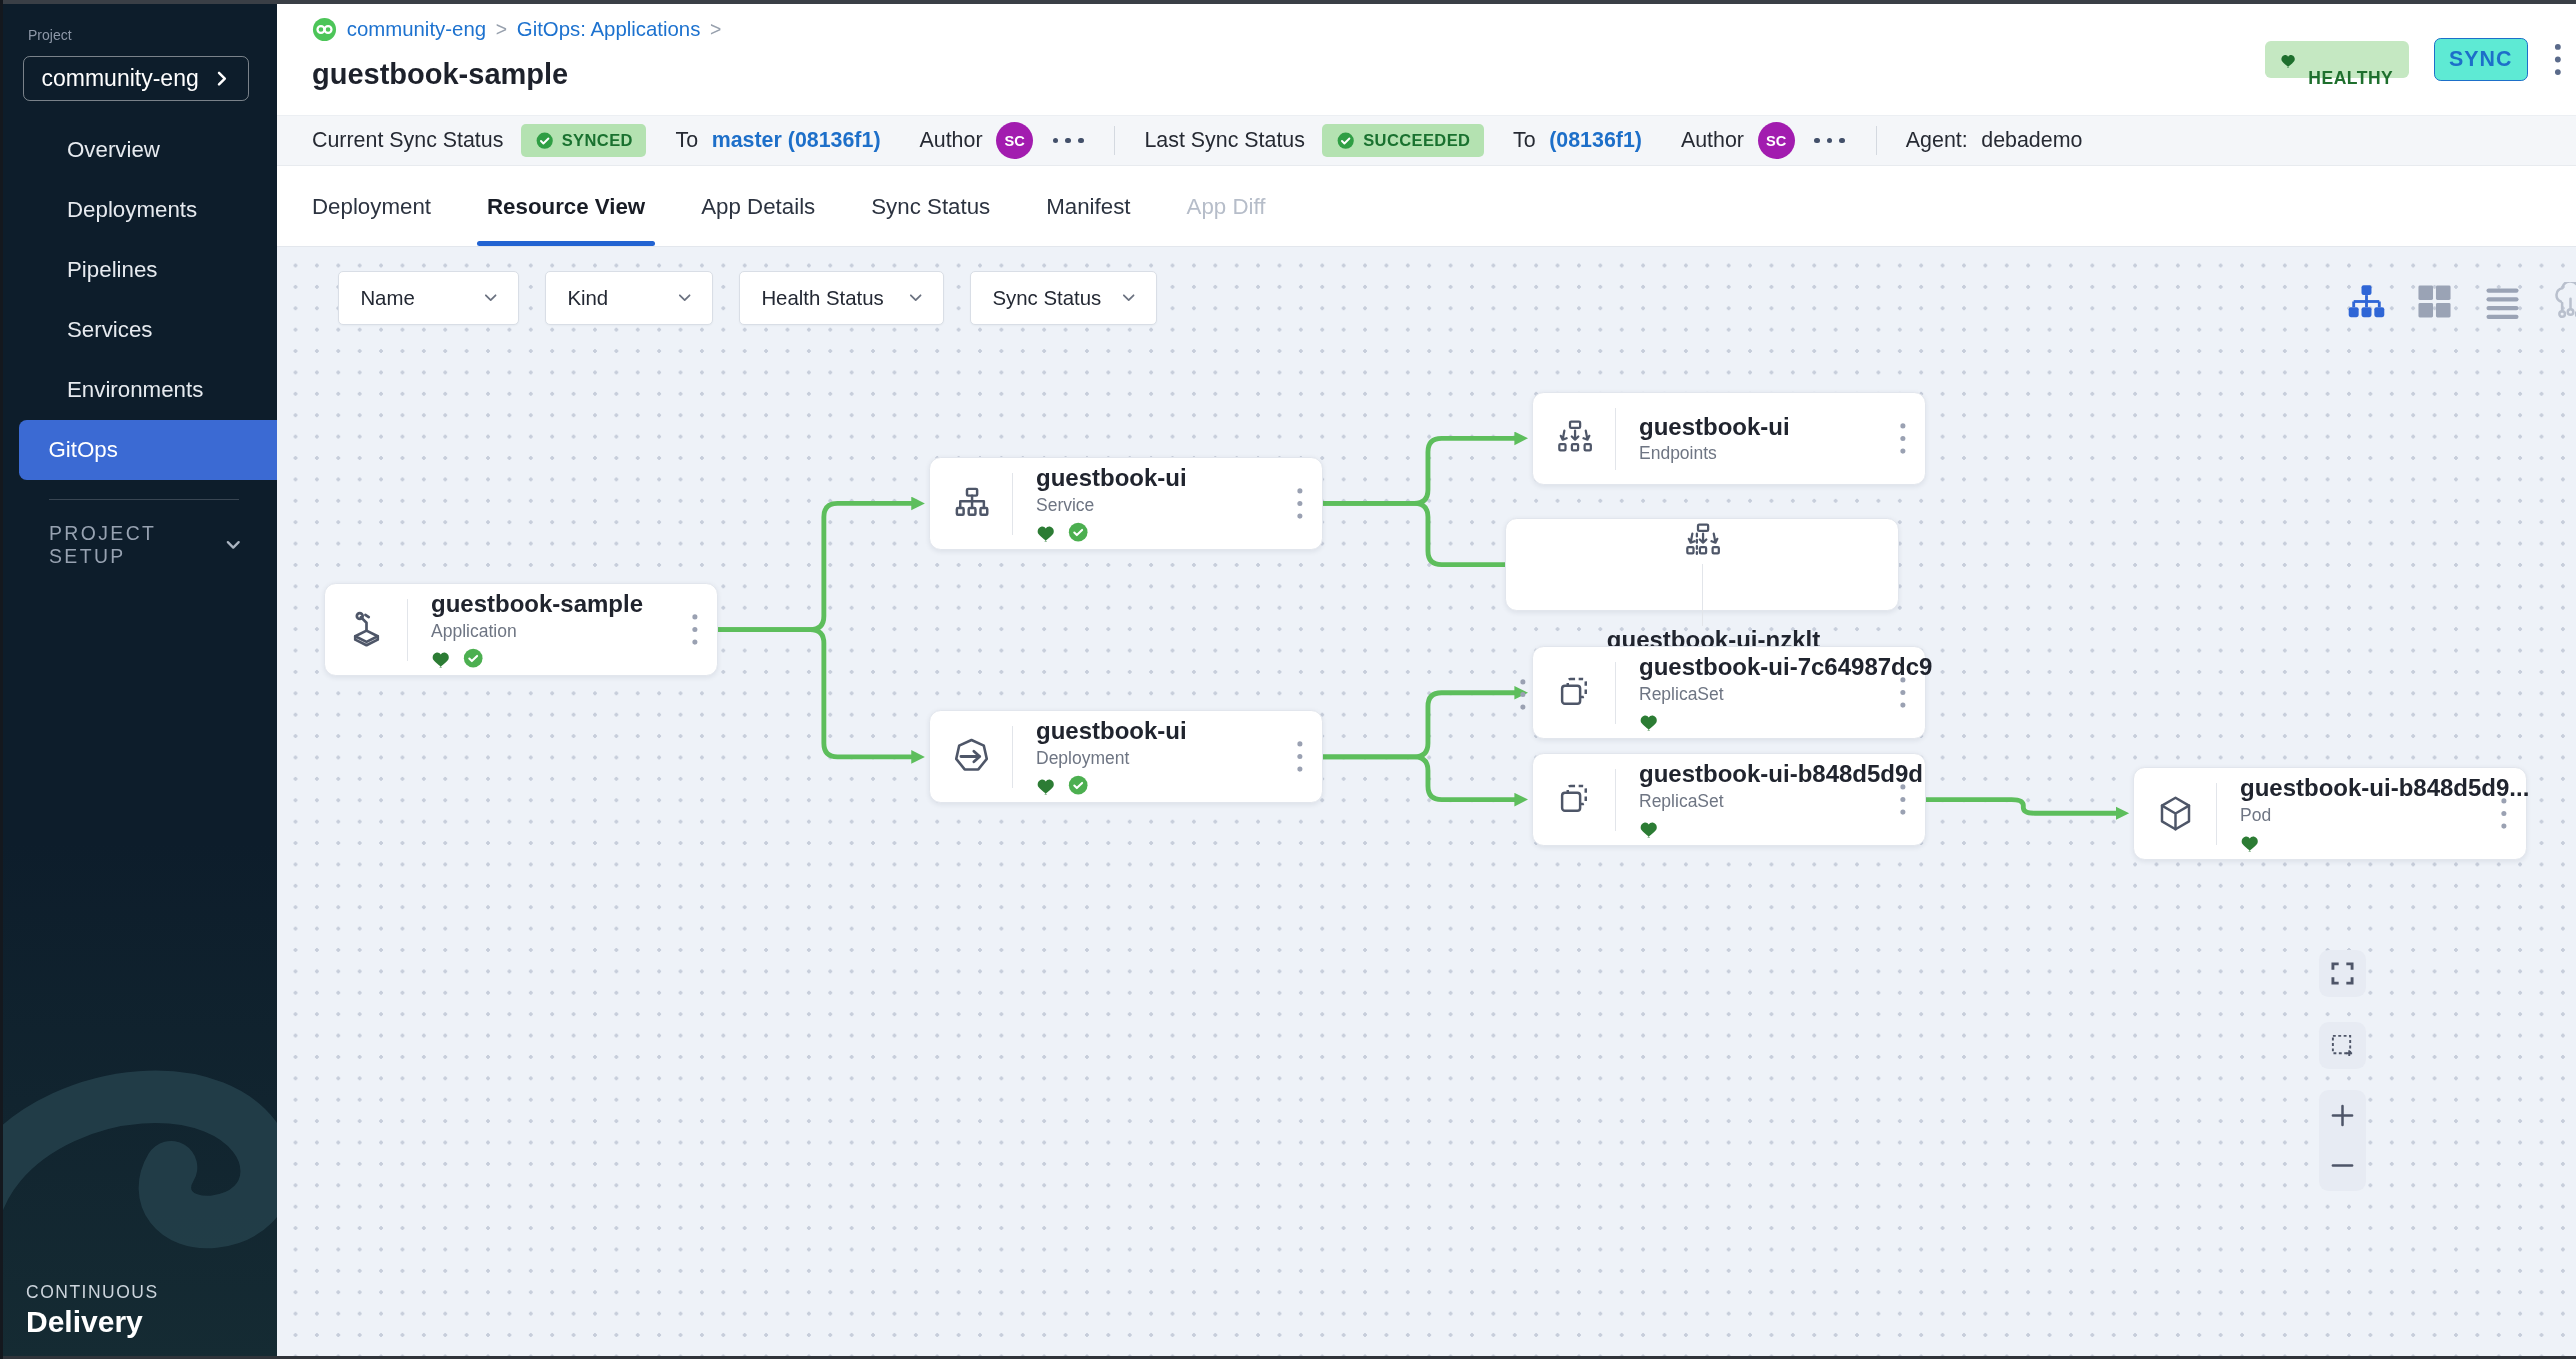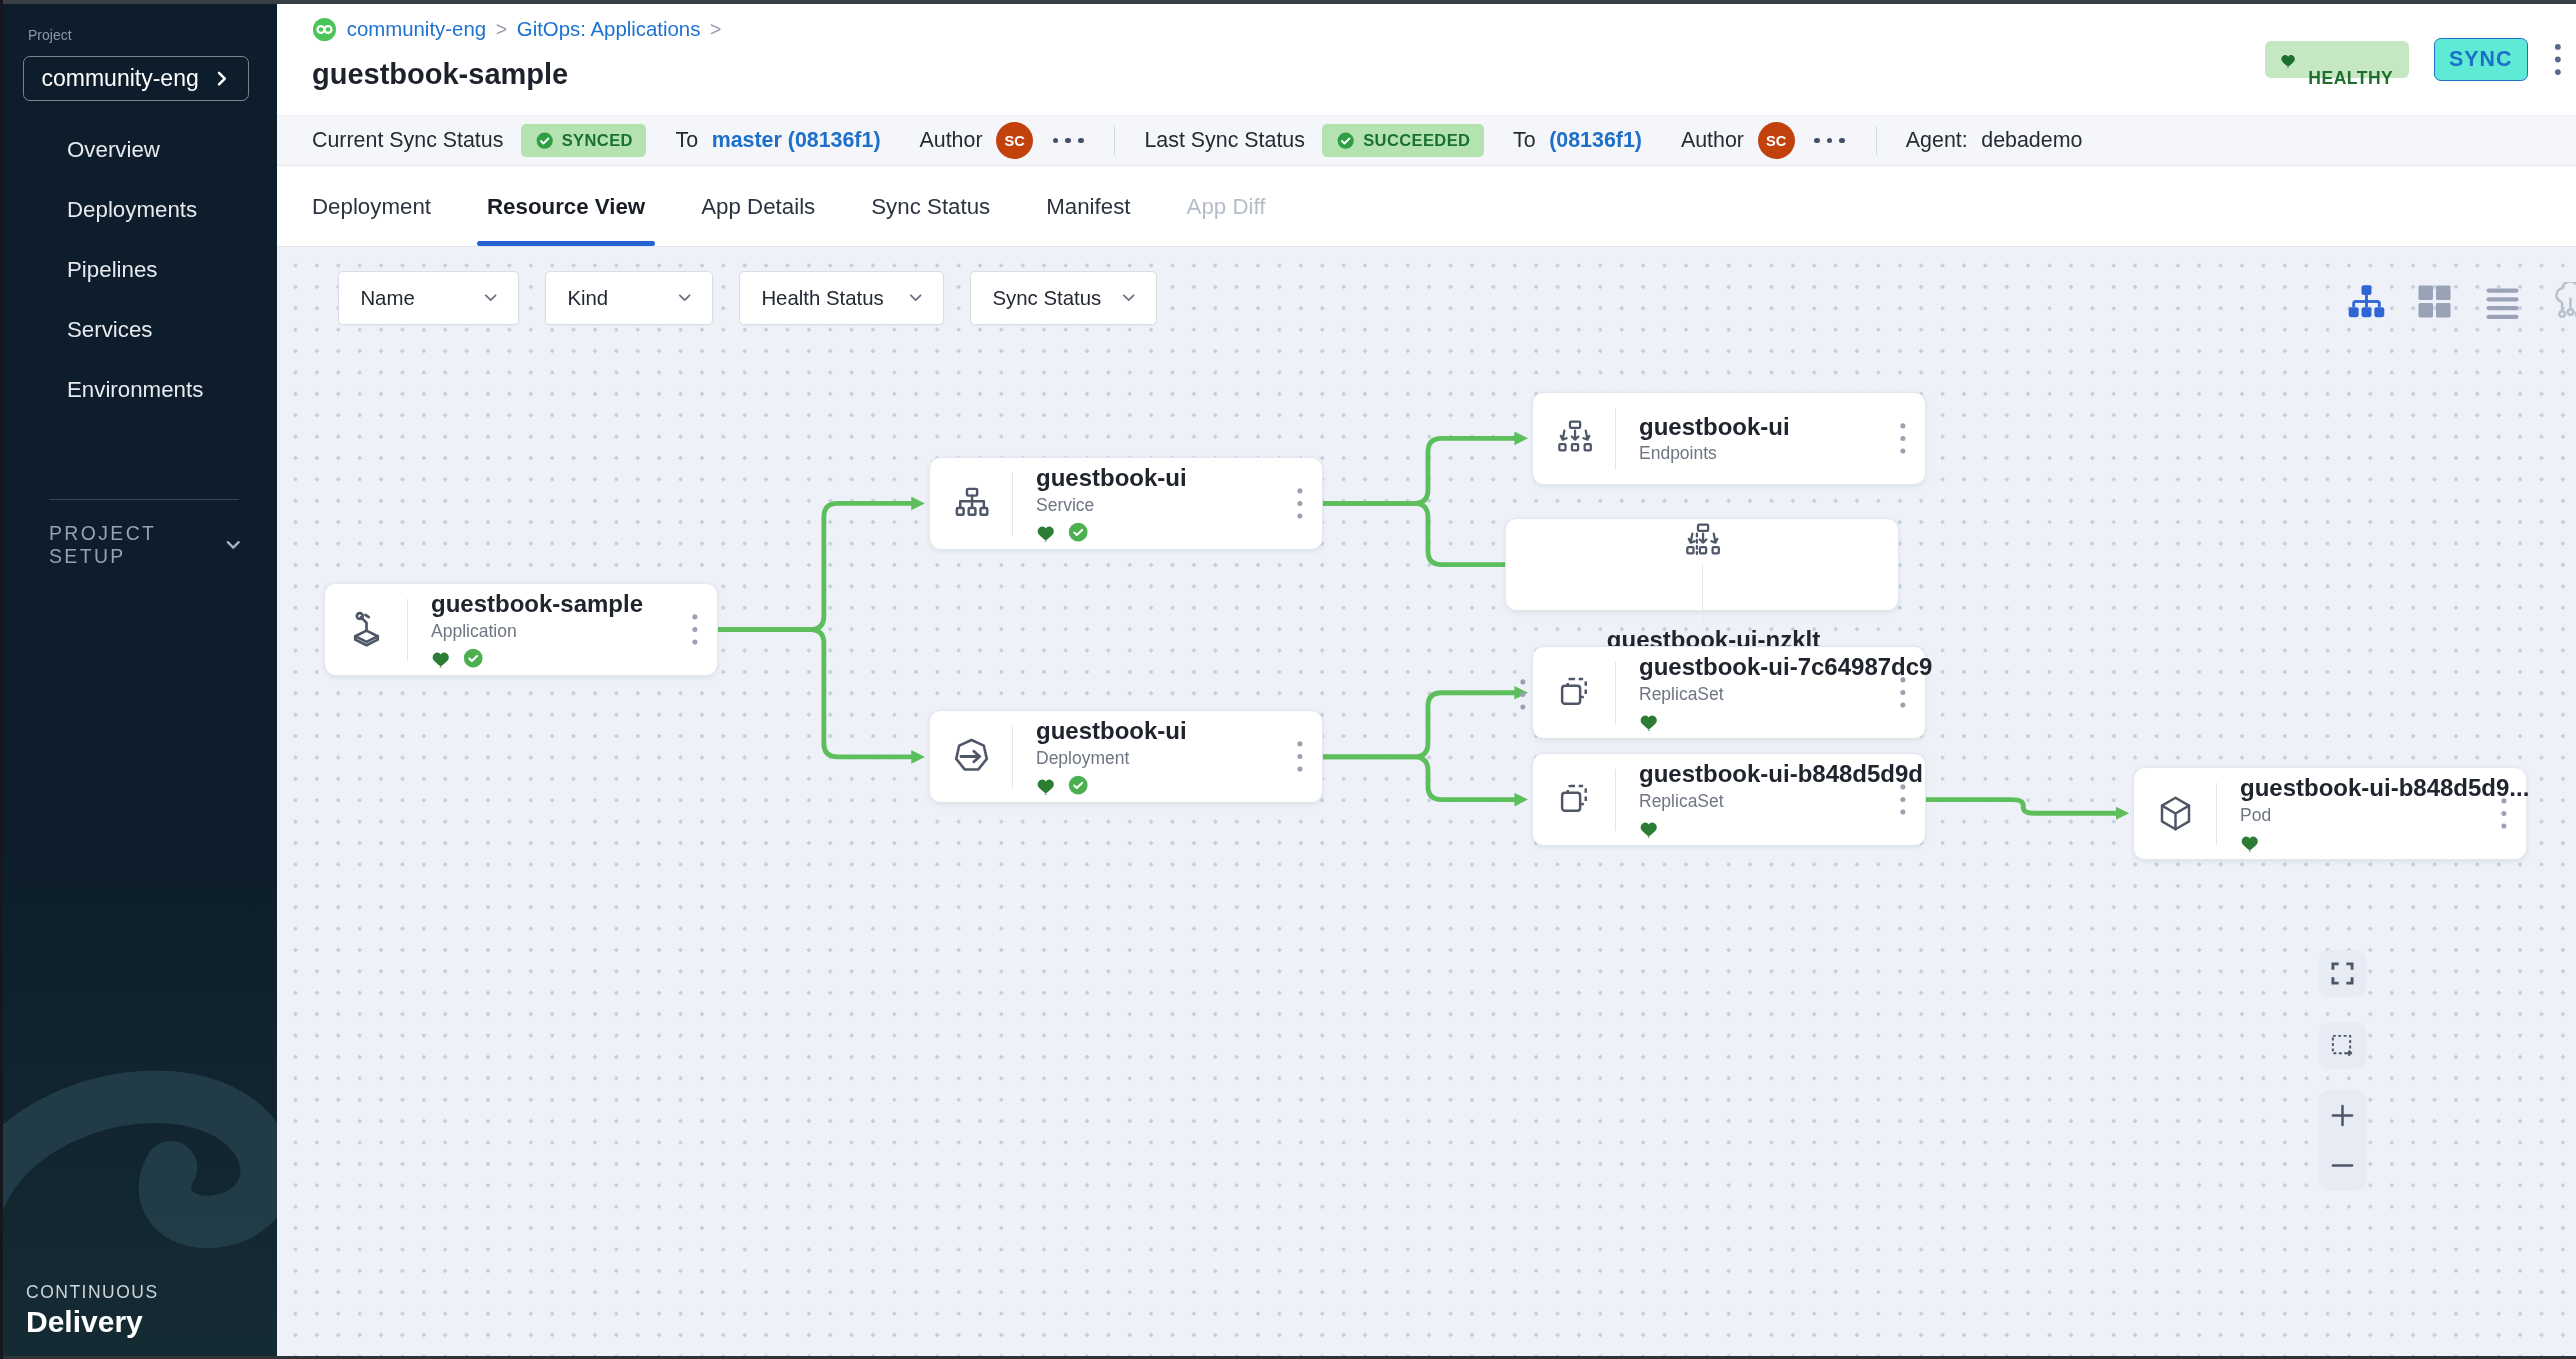--- a/index.html
+++ b/index.html
@@ -42,21 +42,21 @@
     color:#1d6fc9; font-size:21.4px; font-weight:700; letter-spacing:1px; cursor:pointer; font-family:inherit; }
   .header-kebab { width:15.5px; height:43px; display:flex; align-items:center; margin-right:-13.6px; cursor:pointer; }
 
   
   .statusbar { position:absolute; left:277px; top:115px; width:2299px; height:51px; background:#f4f6f9;
     border-top:1px solid #eceff3; border-bottom:1px solid #e8ebef; display:flex; align-items:center; padding-left:35px; }
   .sb-label { font-size:21.4px; color:#262a33; }
   .sb-badge { display:flex; align-items:center; gap:7.8px; border-radius:4.9px; height:33px; padding:0 13.6px; background:#b4e2b1; }
   .sb-badge span { font-size:16.5px; font-weight:700; color:#19712f; letter-spacing:0.4px; }
   .sb-link { font-size:21.4px; font-weight:700; color:#1d6fc9; cursor:pointer; }
-  .avatar { width:37px; height:37px; border-radius:50%; background:#c2410c; color:#ffffff; font-size:14.6px; font-weight:700;
+  .avatar { width:37px; height:37px; border-radius:50%; background:#a21caf; color:#ffffff; font-size:14.6px; font-weight:700;
     display:flex; align-items:center; justify-content:center; }
   .sb-dots { display:flex; gap:6.8px; cursor:pointer; padding:5.8px 1.9px; }
   .sb-dots i { width:5.8px; height:5.8px; border-radius:50%; background:#43506a; }
   .sb-vdiv { width:1px; height:29px; background:#d4d9e0; }.gap14{width:13.6px}.gap18{width:17.5px}.gap30{width:29px}.gap40{width:39px}
 
   
   .tabs { position:absolute; left:277px; top:167px; width:2299px; height:80px; background:#ffffff;
     border-bottom:1px solid #e3e7ed; display:flex; align-items:stretch; padding-left:35px; }
   .tab { position:relative; display:flex; align-items:center; margin-right:56px; font-size:22.3px; color:#2c3340; cursor:pointer; }
   .tab.active { font-weight:700; color:#191d26; }
@@ -117,20 +117,23 @@
         <span>Deployments</span>
       </div>
     <div class="nav-item">
         <span>Pipelines</span>
       </div>
     <div class="nav-item">
         <span>Services</span>
       </div>
     <div class="nav-item">
         <span>Environments</span>
+      </div>
+    <div class="nav-item active">
+        <span>GitOps</span>
       </div>
   </div>
   <div class="side-divider"></div>
   <div class="project-setup">
     <span>PROJECT SETUP</span>
     <svg width="23" height="23" viewBox="0 0 24 24">
         <path d="M5 9 L12 16 L19 9" fill="none" stroke="#aab4c0" stroke-width="3" stroke-linecap="round" stroke-linejoin="round"></path>
       </svg>
   </div>
   <svg class="swirl" width="277" height="253" viewBox="0 0 285 260">

